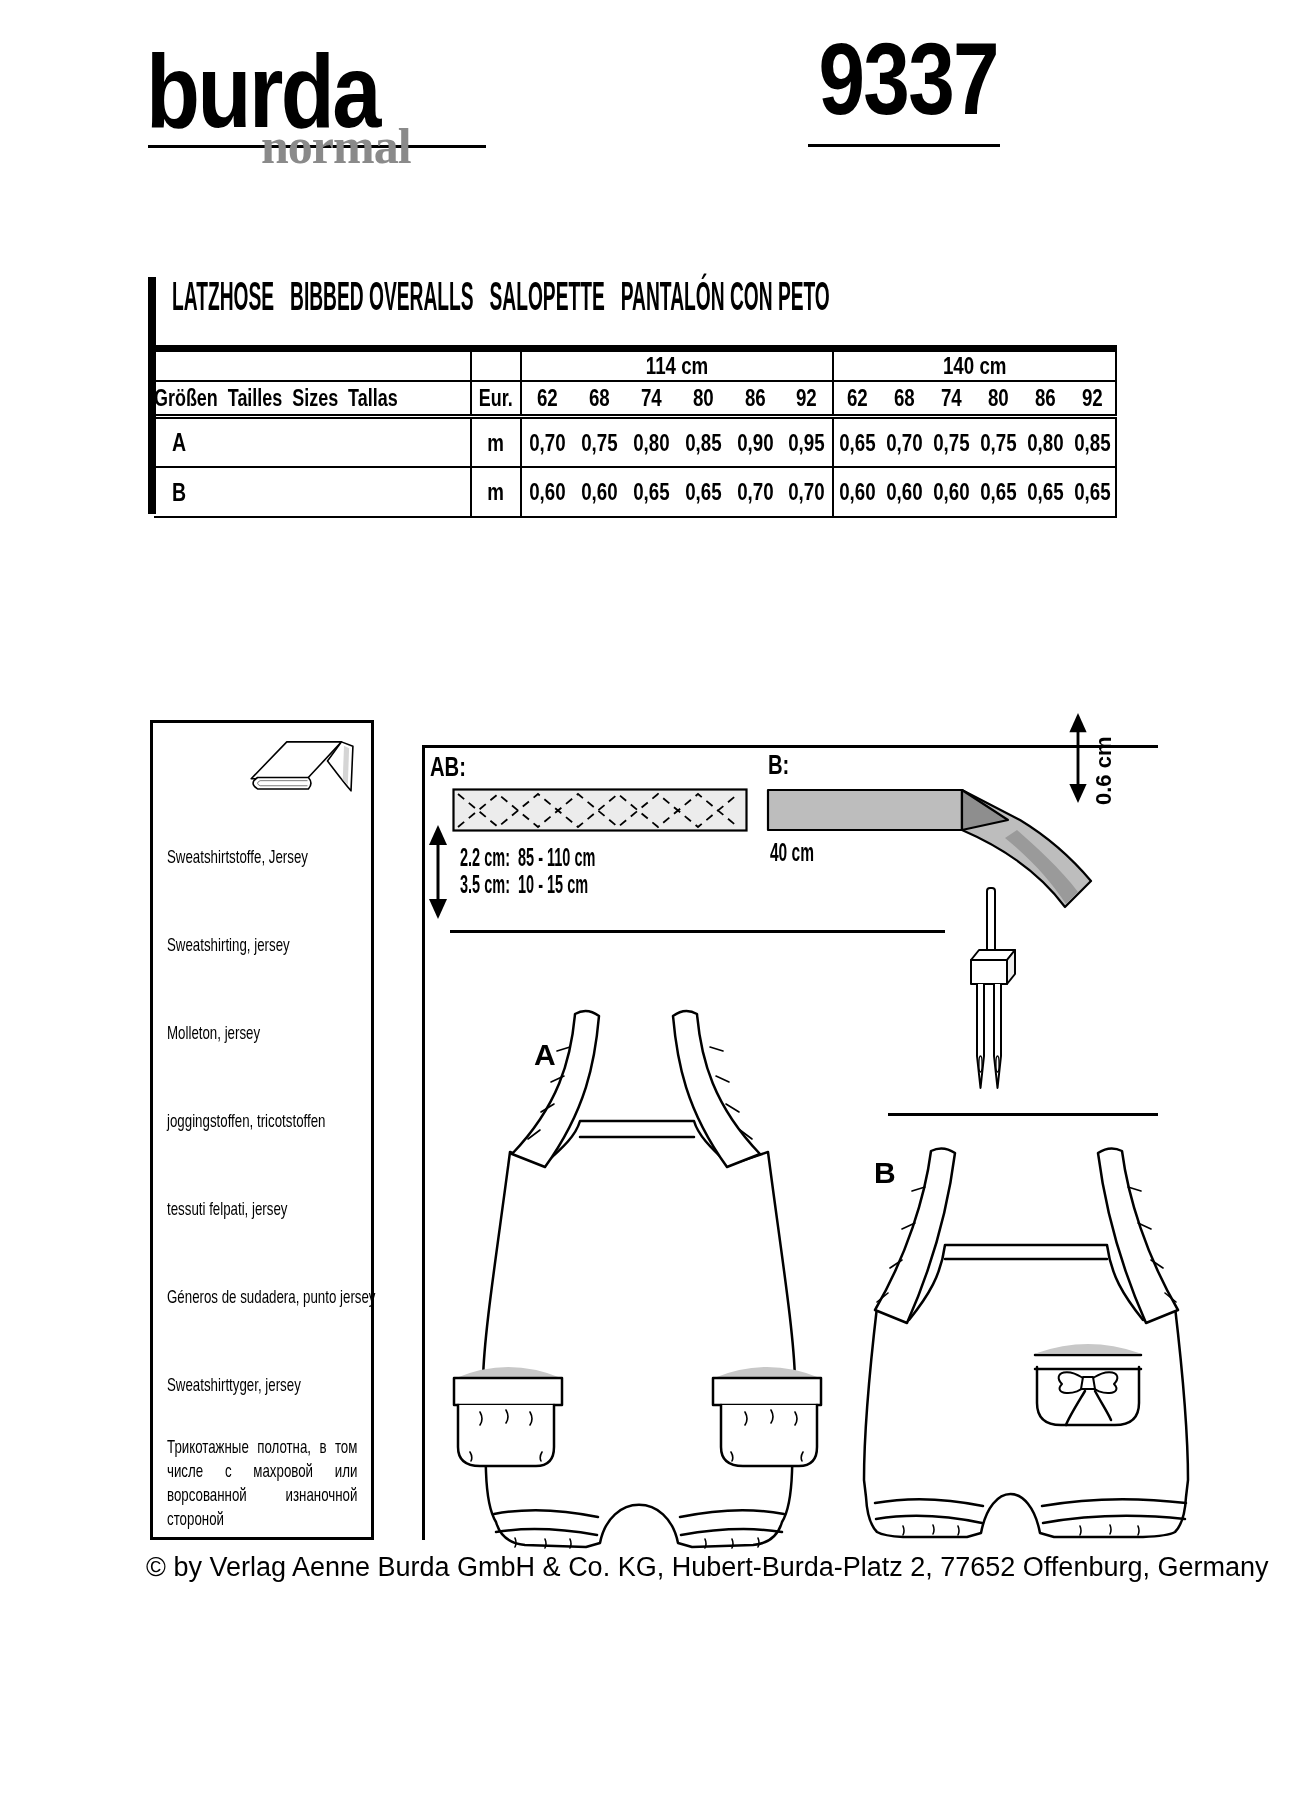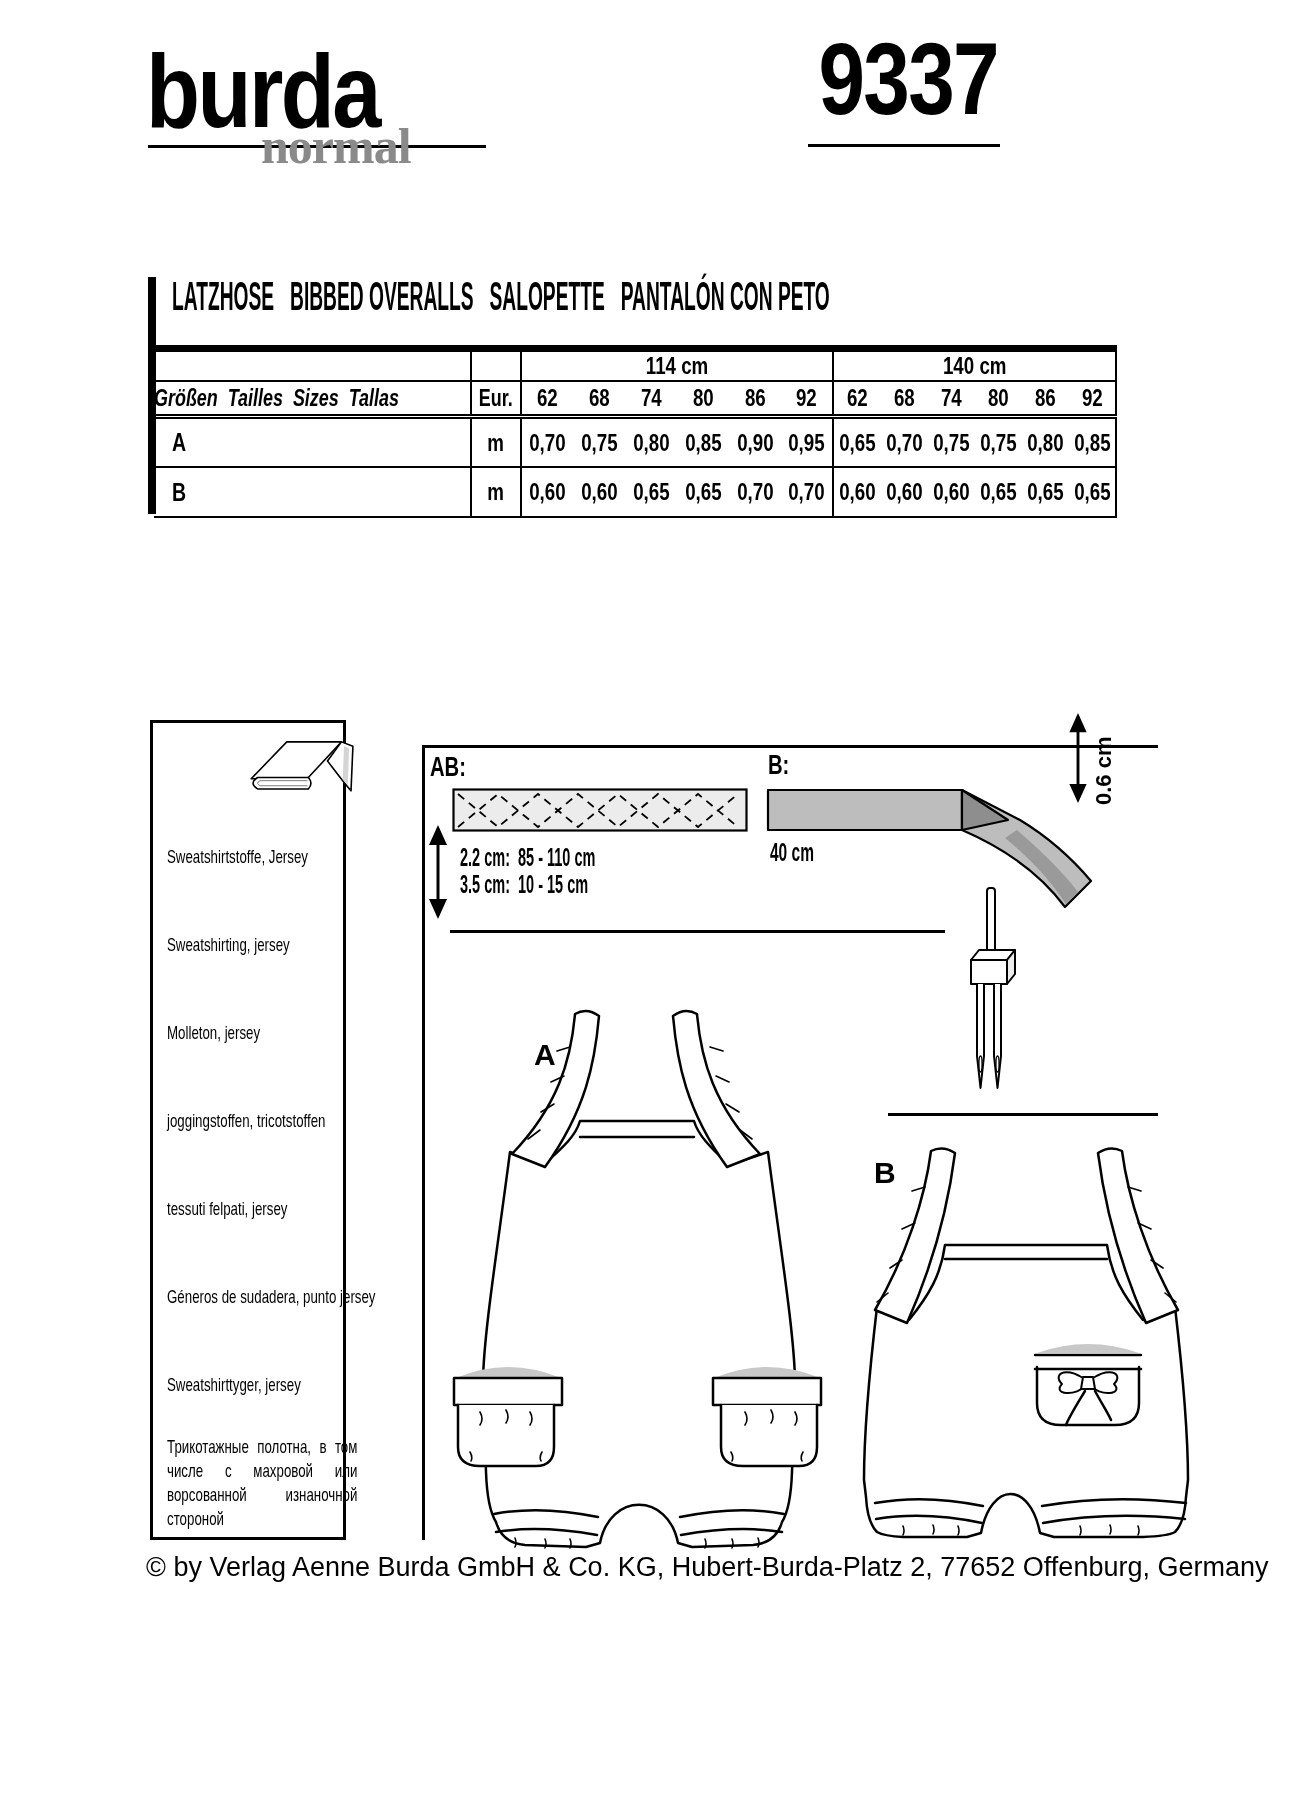--- a/index.html
+++ b/index.html
@@ -34,24 +34,24 @@
   .vr { border-right:2.5px solid #000; }
   tr.r-cm td { border-top:7px solid #000; border-bottom:2.5px solid #000; height:27px; }
   tr.r-sz td { border-bottom:5px double #000; height:32px; }
   tr.r-a  td { border-bottom:2.5px solid #000; height:47px; }
   tr.r-b  td { border-bottom:2.5px solid #000; height:48px; }
   .ct { display:inline-block; font-weight:bold; white-space:pre; font-size:24px;
         transform:scaleX(.78); transform-origin:50% 50%; }
   .ct.ol { transform-origin:0 50%; }
   .ct.hdr { font-size:23px; }
   .ct.lab { font-size:25px; }
-  td.pl { padding-left:0;font-style:italic; }
-
-  
-  .fabric-panel { left:150px; top:720px; width:196px; height:820px; border:3px solid #000;
+  td.pl { padding-left:0; }
+
+  
+  .fabric-panel { left:150px; top:720px; width:224px; height:820px; border:3px solid #000;
                   box-sizing:border-box; }
   .fab { position:absolute; left:14px; font-size:19px; white-space:nowrap;
          transform:scaleX(.70); transform-origin:0 0; line-height:24px; }
   .fab-ru { white-space:normal; width:272px; text-align:justify; }
   .box-top-line  { left:422px; top:745px; width:736px; height:3px; background:#000; }
   .box-left-line { left:422px; top:745px; width:3px; height:795px; background:#000; }
   .diag-label { font-weight:bold; font-size:27px; line-height:1; }
   .diag-label .tspan { display:inline-block; transform:scaleX(.75); transform-origin:0 0; white-space:pre; }
   .meas { font-weight:bold; font-size:25px; line-height:27px; white-space:pre;
           transform:scaleX(.58); transform-origin:0 0; }

